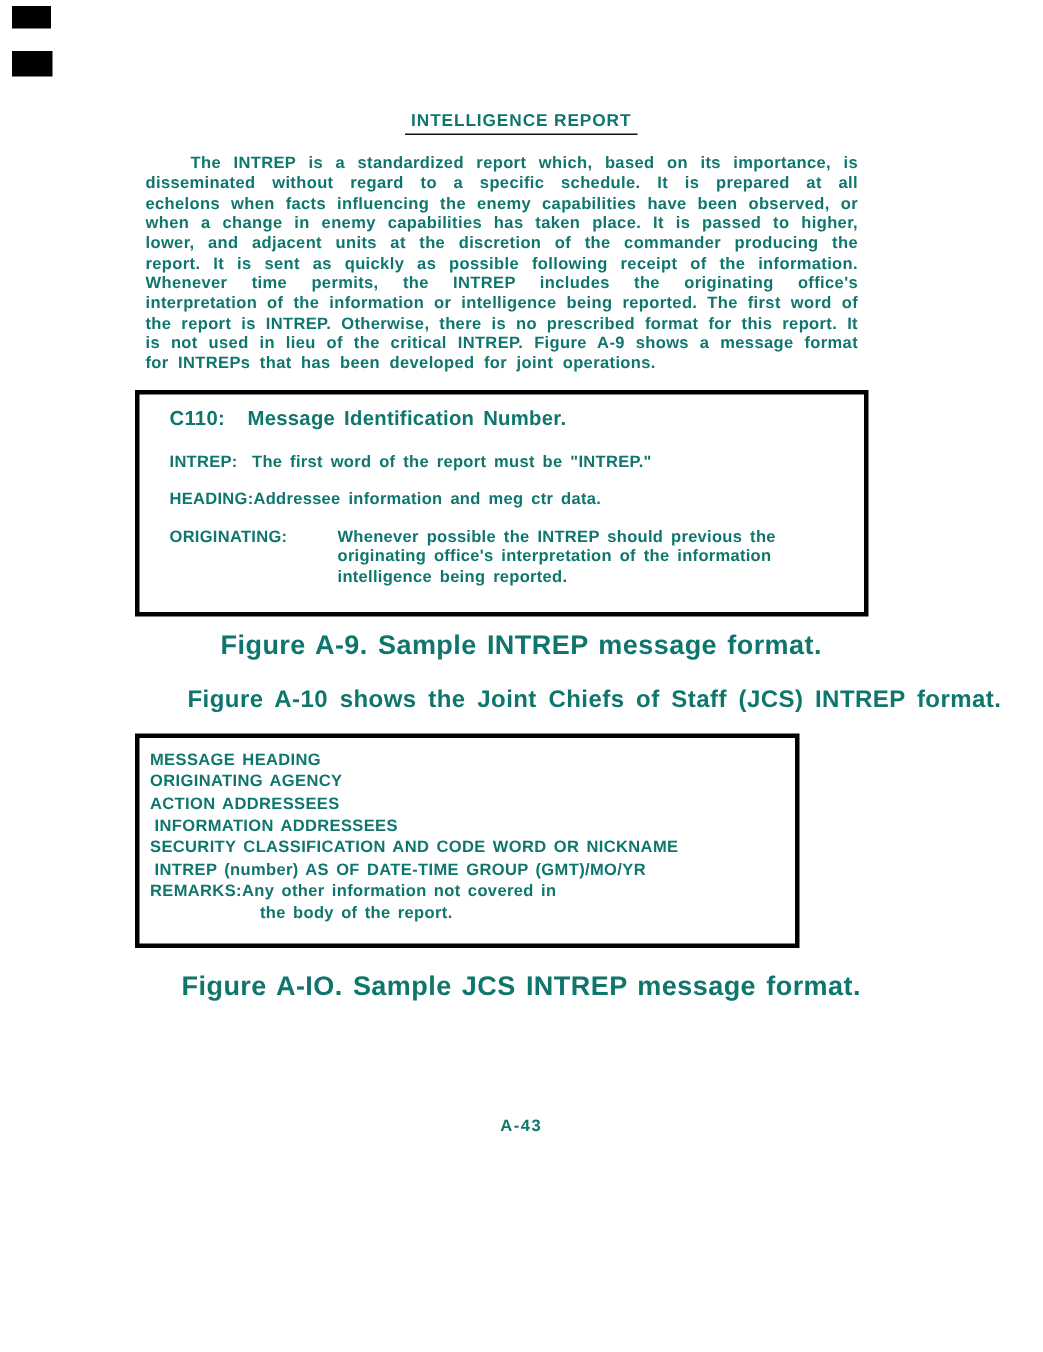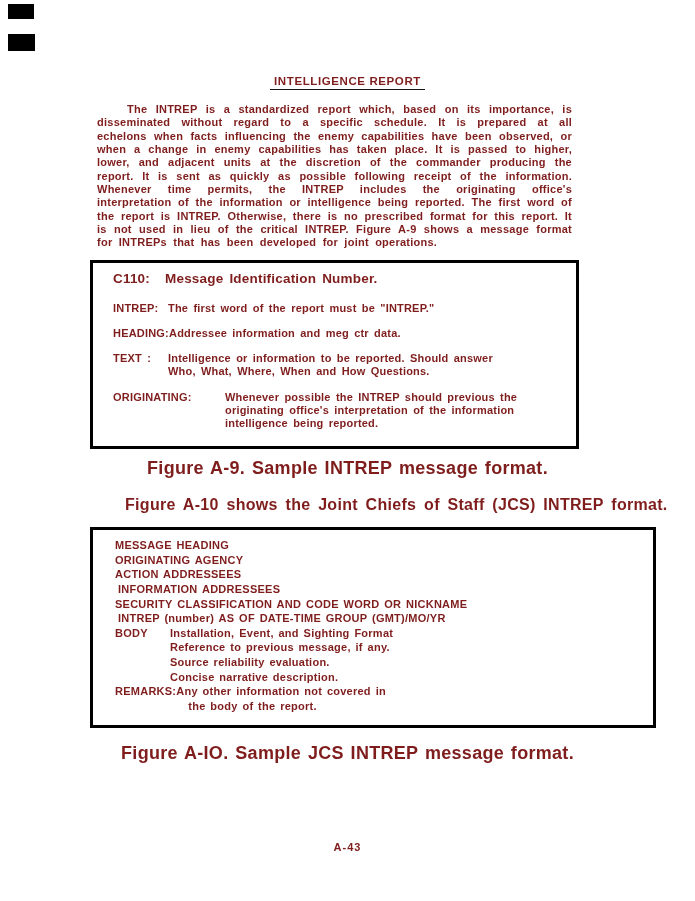--- a/index.html
+++ b/index.html
@@ -4,21 +4,21 @@
 <style>
   * { margin: 0; padding: 0; box-sizing: border-box; }
   html, body { background: #e8e8e8; }
   .page {
     position: relative;
     width: 695px;
     height: 901px;
     background: #ffffff;
     font-family: "Liberation Sans", sans-serif;
     font-weight: bold;
-    color: #7f1d1d;
+    color: #0f766e;
     overflow: hidden;
     margin: 0 auto;
   }
   .artifact { position: absolute; background: #000; }
   .a1 { left: 8px; top: 4px;  width: 26px; height: 15px; }
   .a2 { left: 8px; top: 34px; width: 27px; height: 17px; }
 
   .title-wrap { padding-top: 71px; text-align: center; }
   .title {
     display: inline-block;
@@ -73,22 +73,22 @@
 
   .midtext {
     margin: 17px 0 0 125px;
     font-size: 16px;
     letter-spacing: 0.3px;
     word-spacing: 3px;
   }
 
   .box2 {
     margin-top: 13px;
-    width: 566px;
-    padding: 8px 10px 12px 22px;
+    width: 443px;
+    padding: 8px 10px 12px 7px;
     font-size: 11px;
     line-height: 14.6px;
     letter-spacing: 0.25px;
     word-spacing: 1.5px;
   }
   .b2-line { white-space: nowrap; }
   .ind2 { padding-left: 3px; }
   .b2-grid { display: flex; }
   .b2-label { flex: 0 0 55px; }
   .b2-body { flex: 1 1 auto; }
@@ -122,50 +122,37 @@
     </div>
     <div class="row">
       <span class="lbl">INTREP:</span>
       <span class="row-text">The first word of the report must be "INTREP."</span>
     </div>
     <div class="row">
       <span class="lbl">HEADING:</span>
       <span class="row-text">Addressee information and meg ctr data.</span>
     </div>
     <div class="row">
-      <span class="lbl">TEXT :</span>
-      <span class="row-text text-narrow">Intelligence or information to be reported. Should answer Who, What, Where, When and How Questions.</span>
-    </div>
-    <div class="row">
       <span class="lbl-wide">ORIGINATING:</span>
       <span class="row-text concl-narrow">Whenever possible the INTREP should previous the originating office's interpretation of the information intelligence being reported.</span>
     </div>
   </div>
 
   <div class="caption caption1">Figure A-9. Sample INTREP message format.</div>
 
   <p class="midtext">Figure A-10 shows the Joint Chiefs of Staff (JCS) INTREP format.</p>
 
   <div class="box box2">
     <div class="b2-line">MESSAGE HEADING</div>
     <div class="b2-line">ORIGINATING AGENCY</div>
     <div class="b2-line">ACTION ADDRESSEES</div>
     <div class="b2-line ind2">INFORMATION ADDRESSEES</div>
     <div class="b2-line">SECURITY CLASSIFICATION AND CODE WORD OR NICKNAME</div>
     <div class="b2-line ind2">INTREP (number) AS OF DATE-TIME GROUP (GMT)/MO/YR</div>
     <div class="b2-grid">
-      <span class="b2-label">BODY</span>
-      <div class="b2-body">
-        <div class="b2-line">Installation, Event, and Sighting Format</div>
-        <div class="b2-line">Reference to previous message, if any.</div>
-        <div class="b2-line">Source reliability evaluation.</div>
-        <div class="b2-line">Concise narrative description.</div>
-      </div>
-    </div>
-    <div class="b2-grid">
       <span class="b2-label">REMARKS:</span>
       <div class="b2-body">
         <div class="b2-line">Any other information not covered in</div>
         <div class="b2-line rem2">the body of the report.</div>
       </div>
     </div>
   </div>
 
   <div class="caption caption2">Figure A-IO. Sample JCS INTREP message format.</div>
 

